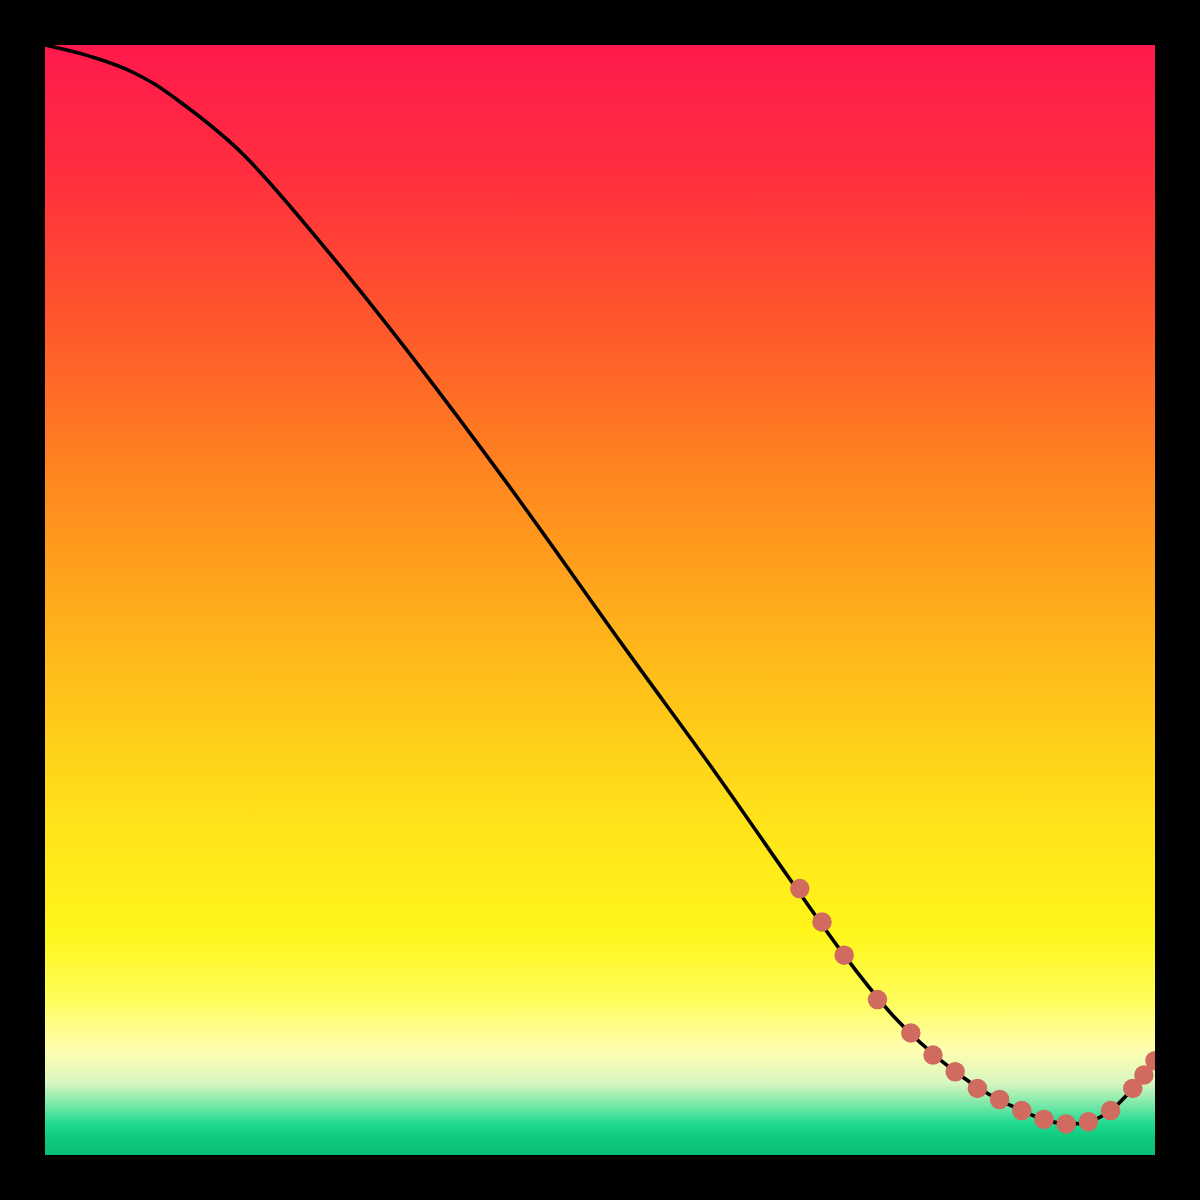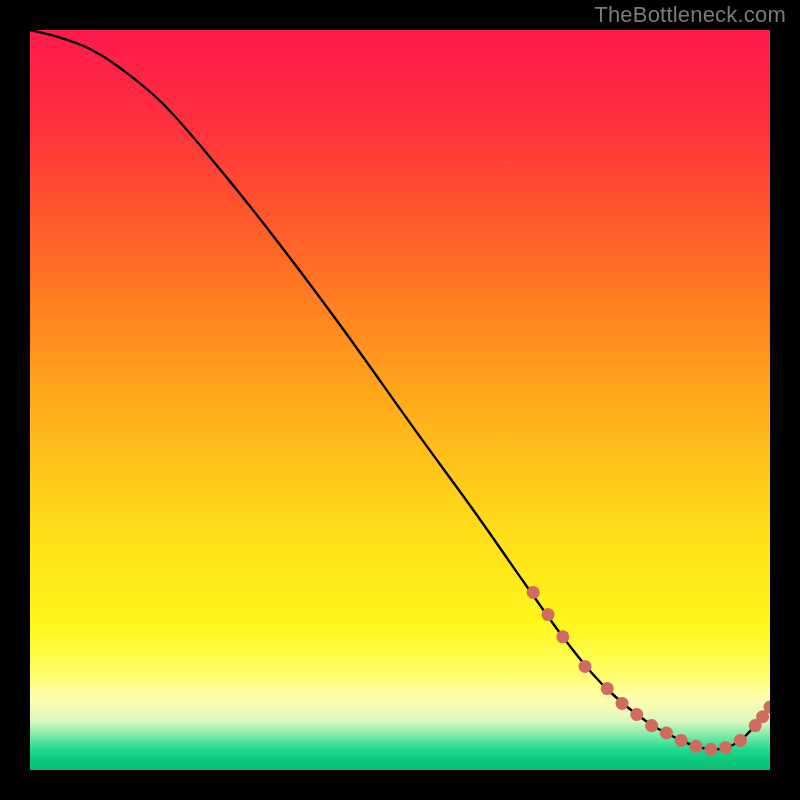--- a/index.html
+++ b/index.html
@@ -33,21 +33,20 @@
     height: 740px;
   }
   svg {
     display: block;
   }
 </style>
 </head>
 <body>
 
 <div class="outer">
-  <div class="attribution">TheBottleneck.com</div>
 
   <div class="plot">
     <svg id="chart-svg" width="740" height="740" viewBox="0 0 740 740">
       <defs>
         <linearGradient id="bg-grad" x1="0" y1="0" x2="0" y2="1">
             <stop offset="0.00%" stop-color="#ff1a4d"></stop>
             <stop offset="12.00%" stop-color="#ff2f3e"></stop>
             <stop offset="26.00%" stop-color="#ff5a2a"></stop>
             <stop offset="40.00%" stop-color="#ff8a1f"></stop>
             <stop offset="55.00%" stop-color="#ffb91a"></stop>

